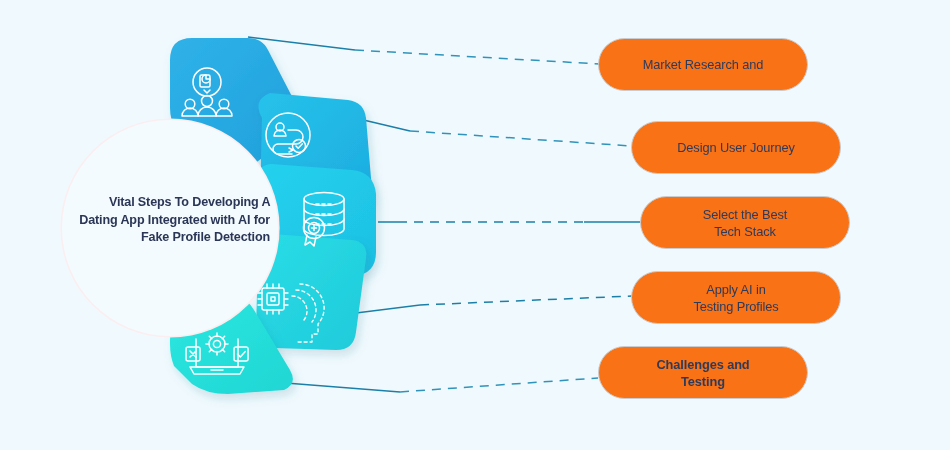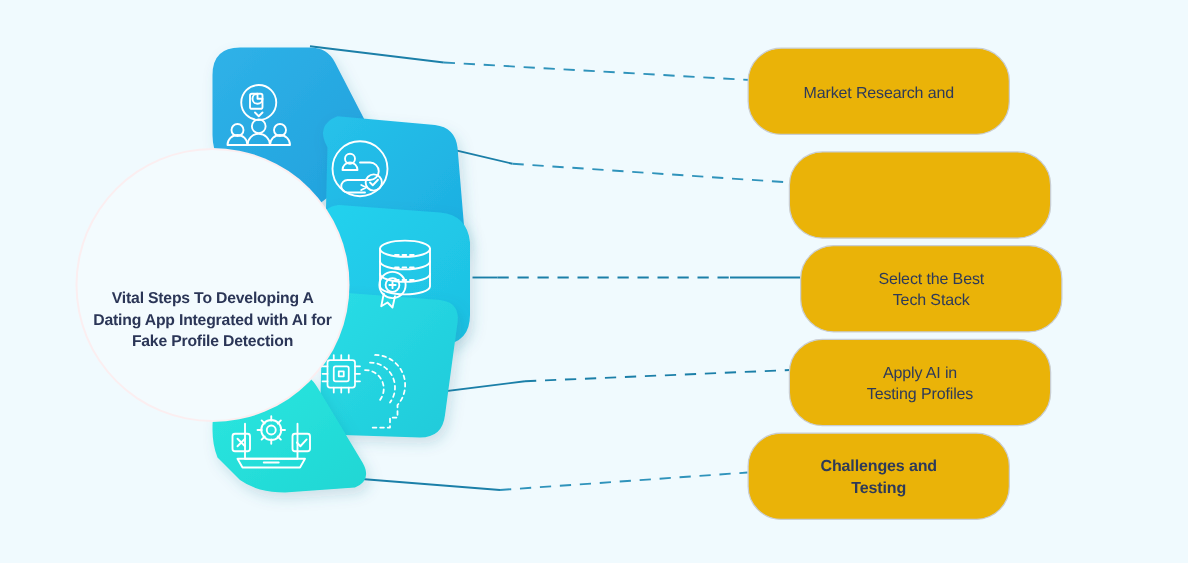--- a/index.html
+++ b/index.html
@@ -39,35 +39,34 @@
     border-radius: 50%;
     background: #f3fbfe;
     box-shadow: 0 0 0 1.6px #fbeef0;
   }
   .center-title {
     position: absolute;
     z-index: 4;
     left: 70px;
     top: 194px;
     width: 200px;
-    text-align: center;
+    text-align: right;
     color: #2b3657;
     font-size: 12.6px;
     font-weight: bold;
     line-height: 17.5px;
     letter-spacing: -0.15px;
-    margin-top: 36px;
   }
 
   .pill {
     position: absolute;
     z-index: 5;
-    height: 70px;
+    height: 53px;
     box-sizing: border-box;
-    background: #eab308;
+    background: #f97316;
     border: 1px solid #c9cdd2;
     border-radius: 27px;
     display: flex;
     align-items: center;
     justify-content: center;
     color: #2e3a59;
     font-size: 12.8px;
     line-height: 17px;
     text-align: center;
     letter-spacing: -0.1px;
@@ -254,20 +253,21 @@
   </div>
 
   <div class="pill" style="left:598px; top:38px; width:210px;">
     <div>
       <span>Market Research and</span>
     </div>
   </div>
 
   <div class="pill" style="left:631px; top:121px; width:210px;">
     <div>
+      <span>Design User Journey</span>
     </div>
   </div>
 
   <div class="pill" style="left:640px; top:196px; width:210px;">
     <div>
       <span>Select the Best</span>
       <span>Tech Stack</span>
     </div>
   </div>
 

